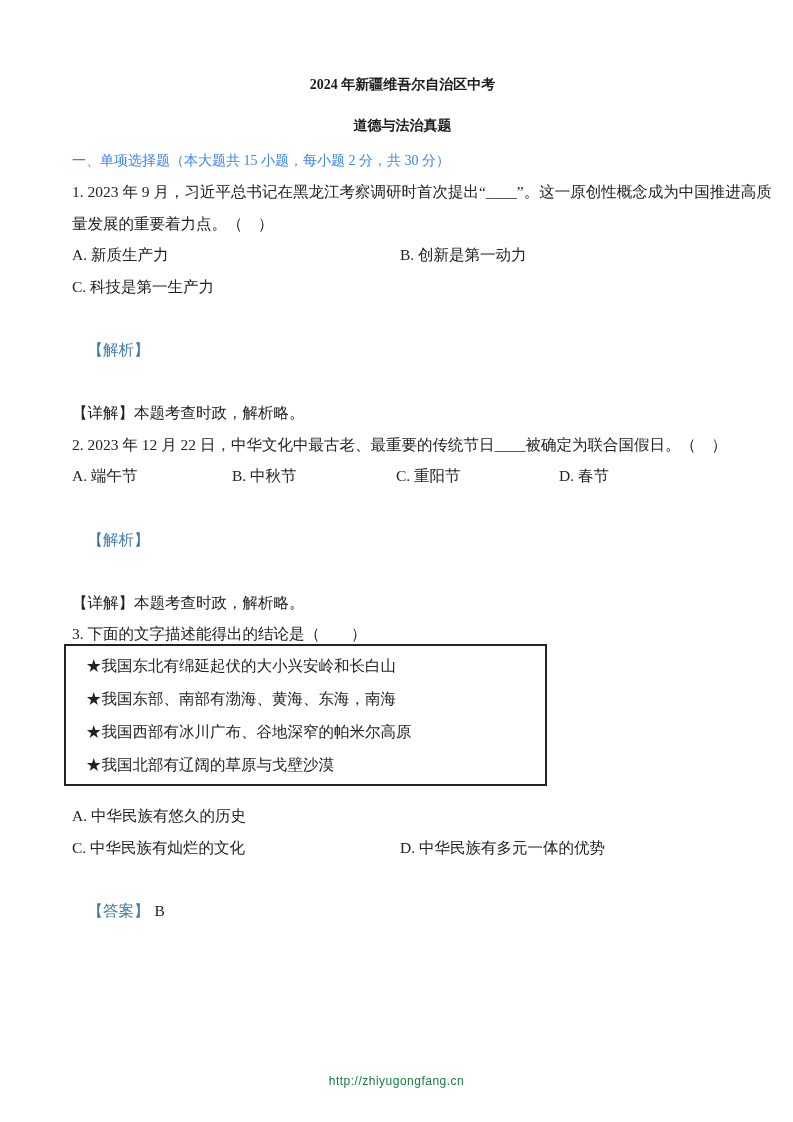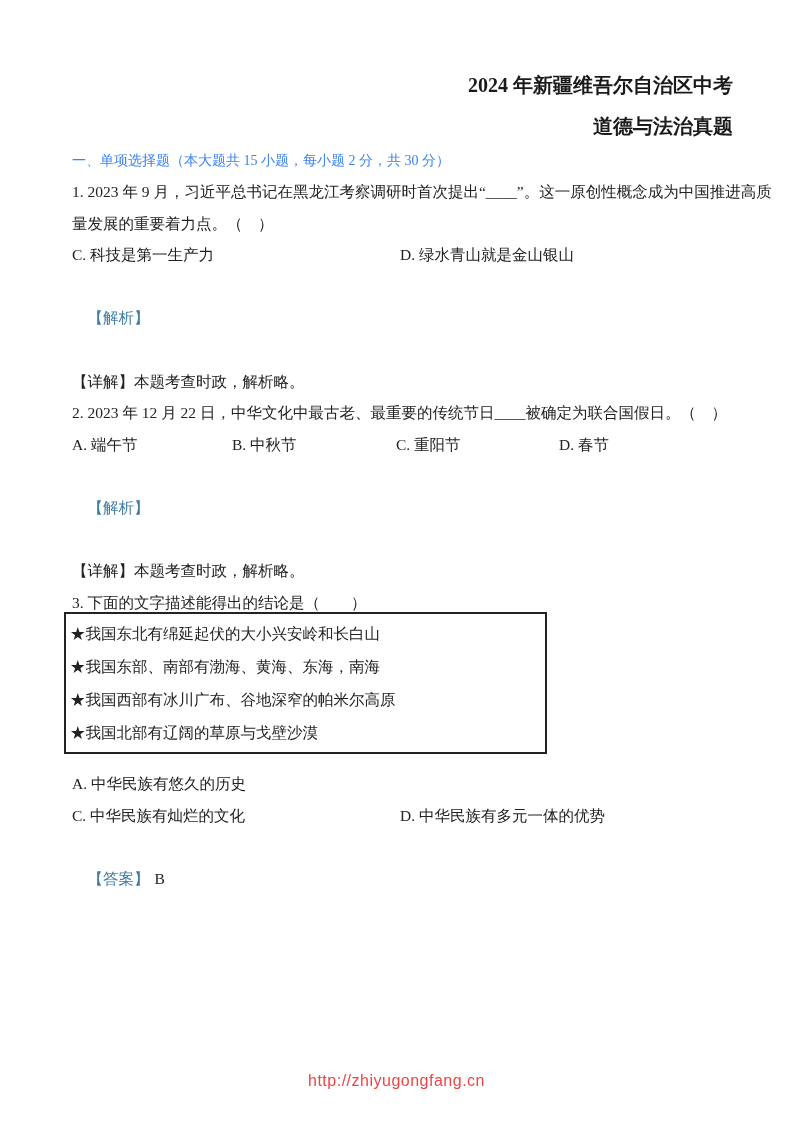--- a/index.html
+++ b/index.html
@@ -7,21 +7,21 @@
     position:relative;
     width:793px;height:1122px;
     box-sizing:border-box;
     padding:64px 60px 0 72px;
     background:#ffffff;
     color:#222222;
     font-family:"Liberation Serif","DejaVu Serif",serif;
     overflow:hidden;
   }
   .title-line{
-    font-size:20px;font-weight:bold;text-align:right;
+    font-size:14px;font-weight:bold;text-align:center;
     line-height:42px;white-space:pre;color:#1a1a1a;
   }
   .title-line.second{line-height:40px;}
   .section-heading{
     font-size:14px;font-weight:normal;line-height:30px;
     white-space:pre;color:#3b82f6;
   }
   .line{
     font-size:15.5px;line-height:31.6px;white-space:pre;
   }
@@ -33,47 +33,50 @@
   .o3{width:163px;}
   .blue{color:#3e7ca6;}
   .ansv{margin-left:5px;}
   .src-box{
     box-sizing:border-box;
     width:483px;
     margin-left:-8px;
     margin-top:-6px;
     margin-bottom:14px;
     border:2px solid #222222;
-    padding:3px 10px 3px 4px;
+    padding:3px 10px 3px 20px;
   }
   .src-box .box-line{
     font-size:15.5px;line-height:33px;white-space:pre;
   }
   .footer{
     position:absolute;left:0;right:0;top:1066px;
     text-align:center;
     font-family:"Liberation Sans","DejaVu Sans",sans-serif;
-    font-size:16px;line-height:30px;
-    color:#ef4444;letter-spacing:0.5px;
+    font-size:12px;line-height:30px;
+    color:#15803d;letter-spacing:0.5px;
   }
 </style>
 </head>
 <body>
 
 <div class="page">
 
   <div class="title-line">2024 年新疆维吾尔自治区中考</div>
   <div class="title-line second">道德与法治真题</div>
   <div class="section-heading">一、单项选择题（本大题共 15 小题，每小题 2 分，共 30 分）</div>
 
   <div class="line">1. 2023 年 9 月，习近平总书记在黑龙江考察调研时首次提出“____”。这一原创性概念成为中国推进高质</div>
   <div class="line">量发展的重要着力点。（　）</div>
   <div class="line opts">
+    <span class="opt w2">A. 新质生产力</span>
+    <span class="opt">B. 创新是第一动力</span>
+  </div>
+  <div class="line opts">
     <span class="opt w2">C. 科技是第一生产力</span>
-    <span class="opt">D. 绿水青山就是金山银山</span>
   </div>
   <div class="line">
     <span class="blue">【解析】</span>
   </div>
   <div class="line">【详解】本题考查时政，解析略。</div>
 
   <div class="line">2. 2023 年 12 月 22 日，中华文化中最古老、最重要的传统节日____被确定为联合国假日。（　）</div>
   <div class="line opts">
     <span class="opt o1">A. 端午节</span>
     <span class="opt o2">B. 中秋节</span>

